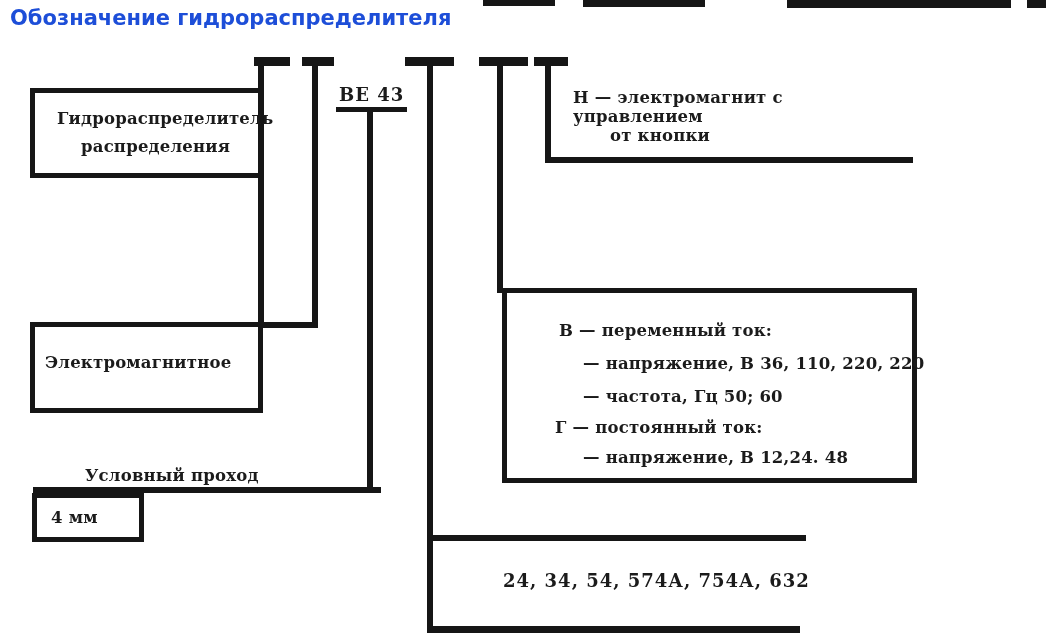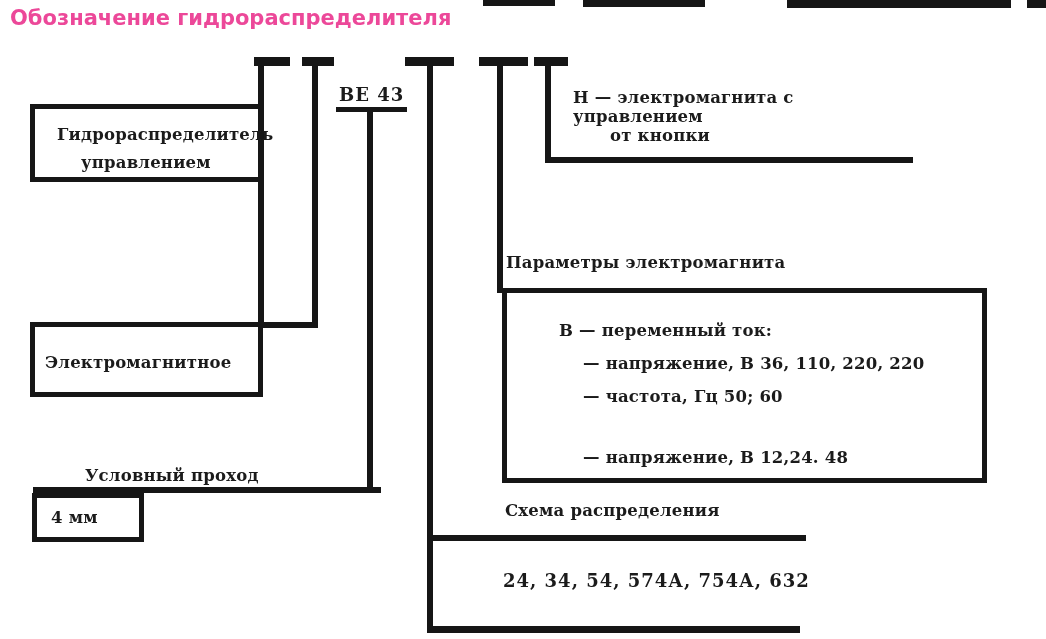--- a/index.html
+++ b/index.html
@@ -4,21 +4,21 @@
 <style>
   html,body{margin:0;padding:0;}
   body{background:#e8e8e8;font-family:"DejaVu Serif",serif;}
   .stage{
     position:relative;width:1046px;height:639px;background:#ffffff;
     overflow:hidden;margin:0;
   }
   .title{
     position:absolute;left:10px;top:6px;
     font-family:"DejaVu Sans","Liberation Sans",sans-serif;
-    font-weight:bold;font-size:21px;color:#ec4899;letter-spacing:0px;
+    font-weight:bold;font-size:21px;color:#1d4ed8;letter-spacing:0px;
   }
   .ln{position:absolute;background:#161616;}
   .bx{position:absolute;border:5px solid #161616;background:transparent;box-sizing:border-box;}
   .lbl{
     position:absolute;font-family:"DejaVu Serif",serif;font-weight:bold;
     font-size:16.5px;color:#1b1b1b;white-space:nowrap;letter-spacing:0.2px;
   }
   .code{font-size:18px;letter-spacing:1px;}
   .nums{font-size:18px;letter-spacing:1px;}
   .hydro-l2{position:absolute;left:46px;top:44px;}
@@ -49,46 +49,45 @@
   <div class="ln" style="left:367px;top:109px;width:6px;height:383px;"></div>
   <div class="ln" style="left:427px;top:60px;width:6px;height:572px;"></div>
   <div class="ln" style="left:497px;top:60px;width:6px;height:233px;"></div>
   <div class="ln" style="left:545px;top:60px;width:6px;height:103px;"></div>
 
   <div class="lbl code" style="left:339px;top:84px;">ВЕ 43</div>
   <div class="ln" style="left:336px;top:107px;width:71px;height:5px;"></div>
 
   <div class="ln" style="left:545px;top:157px;width:368px;height:6px;"></div>
   <div class="lbl" style="left:573px;top:88px;white-space:normal;width:300px;line-height:19px;">
-    <span>Н — электромагнита с управлением</span>
+    <span>Н — электромагнит с управлением</span>
     <span class="note-l2">от кнопки</span>
   </div>
 
-  <div class="bx" style="left:30px;top:104px;width:233px;height:78px;">
+  <div class="bx" style="left:30px;top:88px;width:233px;height:90px;">
     <span class="lbl hydro-l1">Гидрораспределитель</span>
-    <span class="lbl hydro-l2">управлением</span>
+    <span class="lbl hydro-l2">распределения</span>
   </div>
 
   <div class="ln" style="left:258px;top:322px;width:60px;height:6px;"></div>
-  <div class="bx" style="left:30px;top:322px;width:233px;height:75px;">
+  <div class="bx" style="left:30px;top:322px;width:233px;height:91px;">
     <span class="lbl" style="left:10px;top:26px;">Электромагнитное</span>
   </div>
 
-  <div class="lbl" style="left:506px;top:253px;">Параметры электромагнита</div>
-  <div class="bx" style="left:502px;top:288px;width:485px;height:195px;padding-left:12px;">
+  <div class="bx" style="left:502px;top:288px;width:415px;height:195px;padding-left:12px;">
     <span class="lbl params-line" style="left:52px;top:28px;">В — переменный ток:</span>
     <span class="lbl params-line" style="left:76px;top:61px;">— напряжение, В 36, 110, 220, 220</span>
     <span class="lbl params-line" style="left:76px;top:94px;">— частота, Гц 50; 60</span>
+    <span class="lbl params-line" style="left:48px;top:125px;">Г — постоянный ток:</span>
     <span class="lbl params-line" style="left:76px;top:155px;">— напряжение, В 12,24. 48</span>
   </div>
 
   <div class="lbl" style="left:37px;top:466px;margin-left:48px;">Условный проход</div>
   <div class="ln" style="left:33px;top:487px;width:348px;height:6px;"></div>
   <div class="bx" style="left:32px;top:493px;width:112px;height:49px;">
     <span class="lbl" style="left:14px;top:10px;">4 мм</span>
   </div>
 
-  <div class="lbl" style="left:505px;top:501px;">Схема распределения</div>
   <div class="ln" style="left:427px;top:535px;width:379px;height:6px;"></div>
   <div class="lbl nums" style="left:503px;top:570px;">24, 34, 54, 574А, 754А, 632</div>
   <div class="ln" style="left:427px;top:626px;width:373px;height:7px;"></div>
 
 </div>
 
 </body></html>

